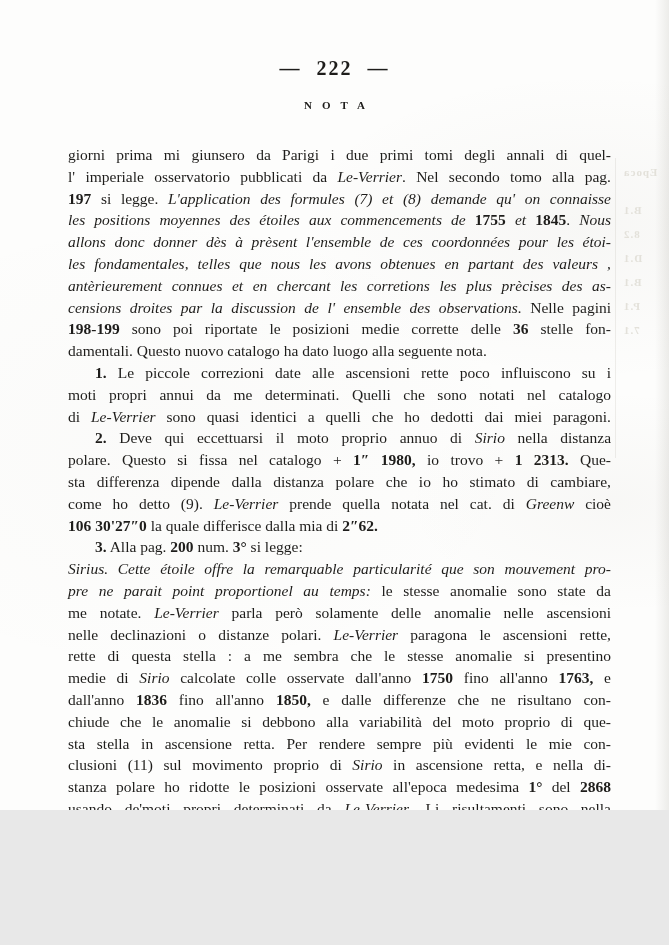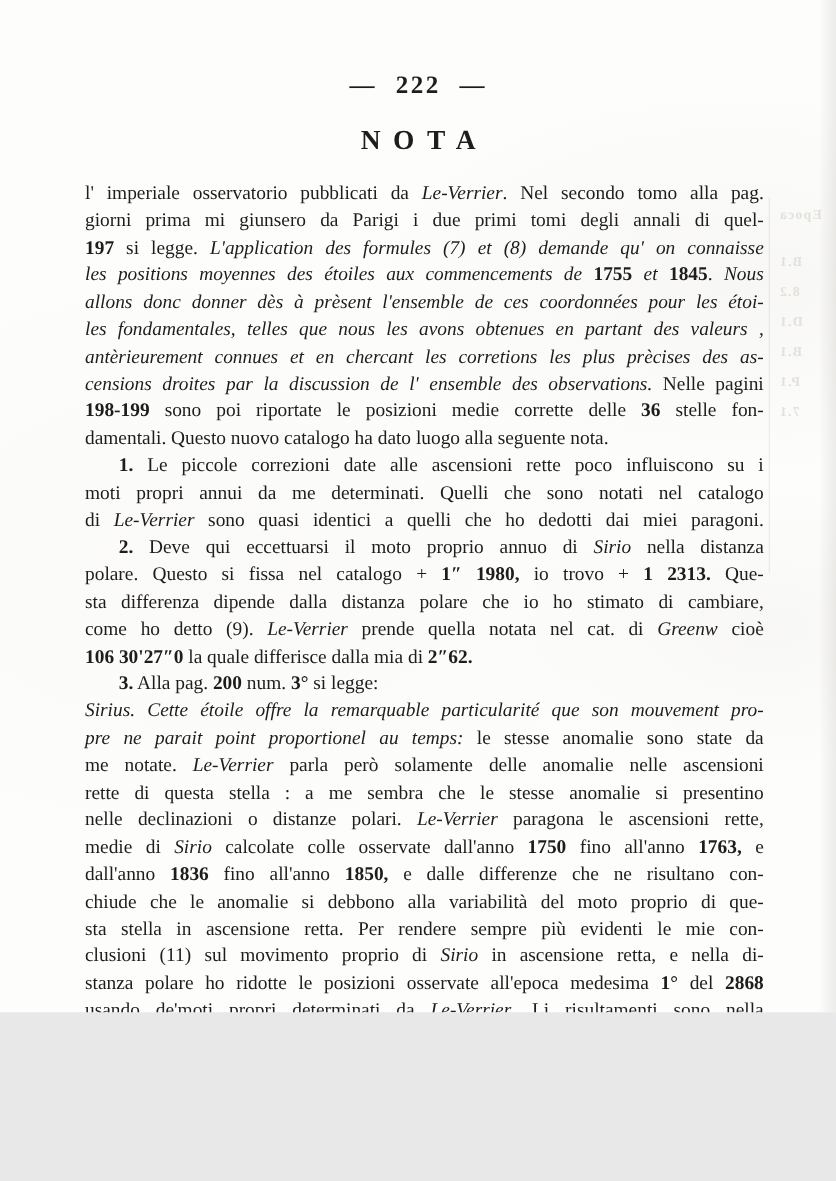--- a/index.html
+++ b/index.html
@@ -38,21 +38,21 @@
     font-size: 20px;
     font-weight: bold;
     letter-spacing: 2px;
     word-spacing: 8px;
   }
   .title {
     position: absolute;
     top: 99px; left: 0; right: 0;
     margin: 0;
     text-align: center;
-    font-size: 22px;
+    font-size: 11px;
     font-weight: bold;
     letter-spacing: 10px;
     text-indent: 10px;
   }
   .body-text {
     position: absolute;
     top: 144px;
     left: 68px;
     width: 543px;
   }
@@ -94,44 +94,44 @@
 </style>
 </head>
 <body>
 
 <div class="page">
   <div class="page-number">— 222 —</div>
 
   <h1 class="title">NOTA</h1>
 
   <div class="body-text" id="body-text">
+      <div class="line"><span>giorni prima mi giunsero da Parigi i due primi tomi degli annali di quel-</span></div>
       <div class="line"><span>l' imperiale osservatorio pubblicati da </span><span class="i">Le-Verrier</span><span>. Nel secondo tomo alla pag.</span></div>
-      <div class="line"><span>giorni prima mi giunsero da Parigi i due primi tomi degli annali di quel-</span></div>
       <div class="line"><span class="b">197</span><span> si legge. </span><span class="i">L'application des formules (7) et (8) demande qu' on connaisse</span></div>
       <div class="line"><span class="i">les positions moyennes des étoiles aux commencements de </span><span class="b">1755</span><span class="i"> et </span><span class="b">1845</span><span>. </span><span class="i">Nous</span></div>
       <div class="line"><span class="i">allons donc donner dès à prèsent l'ensemble de ces coordonnées pour les étoi-</span></div>
       <div class="line"><span class="i">les fondamentales, telles que nous les avons obtenues en partant des valeurs ,</span></div>
       <div class="line"><span class="i">antèrieurement connues et en chercant les corretions les plus prècises des as-</span></div>
       <div class="line"><span class="i">censions droites par la discussion de l' ensemble des observations.</span><span> Nelle pagini</span></div>
       <div class="line"><span class="b">198-199</span><span> sono poi riportate le posizioni medie corrette delle </span><span class="b">36</span><span> stelle fon-</span></div>
       <div class="line end"><span>damentali. Questo nuovo catalogo ha dato luogo alla seguente nota.</span></div>
       <div class="line ind"><span class="b">1.</span><span> Le piccole correzioni date alle ascensioni rette poco influiscono su i</span></div>
       <div class="line"><span>moti propri annui da me determinati. Quelli che sono notati nel catalogo</span></div>
       <div class="line"><span>di </span><span class="i">Le-Verrier</span><span> sono quasi identici a quelli che ho dedotti dai miei paragoni.</span></div>
       <div class="line ind"><span class="b">2.</span><span> Deve qui eccettuarsi il moto proprio annuo di </span><span class="i">Sirio</span><span> nella distanza</span></div>
       <div class="line"><span>polare. Questo si fissa nel catalogo + </span><span class="b">1″ 1980,</span><span> io trovo + </span><span class="b">1 2313.</span><span> Que-</span></div>
       <div class="line"><span>sta differenza dipende dalla distanza polare che io ho stimato di cambiare,</span></div>
       <div class="line"><span>come ho detto (9). </span><span class="i">Le-Verrier</span><span> prende quella notata nel cat. di </span><span class="i">Greenw</span><span> cioè</span></div>
       <div class="line end"><span class="b">106 30'27″0</span><span> la quale differisce dalla mia di </span><span class="b">2″62.</span></div>
       <div class="line ind end"><span class="b">3.</span><span> Alla pag. </span><span class="b">200</span><span> num. </span><span class="b">3°</span><span> si legge:</span></div>
       <div class="line"><span class="i">Sirius. Cette étoile offre la remarquable particularité que son mouvement pro-</span></div>
       <div class="line"><span class="i">pre ne parait point proportionel au temps:</span><span> le stesse anomalie sono state da</span></div>
       <div class="line"><span>me notate. </span><span class="i">Le-Verrier</span><span> parla però solamente delle anomalie nelle ascensioni</span></div>
+      <div class="line"><span>nelle declinazioni o distanze polari. </span><span class="i">Le-Verrier</span><span> paragona le ascensioni rette,</span></div>
       <div class="line"><span>rette di questa stella : a me sembra che le stesse anomalie si presentino</span></div>
-      <div class="line"><span>nelle declinazioni o distanze polari. </span><span class="i">Le-Verrier</span><span> paragona le ascensioni rette,</span></div>
       <div class="line"><span>medie di </span><span class="i">Sirio</span><span> calcolate colle osservate dall'anno </span><span class="b">1750</span><span> fino all'anno </span><span class="b">1763,</span><span> e</span></div>
       <div class="line"><span>dall'anno </span><span class="b">1836</span><span> fino all'anno </span><span class="b">1850,</span><span> e dalle differenze che ne risultano con-</span></div>
       <div class="line"><span>chiude che le anomalie si debbono alla variabilità del moto proprio di que-</span></div>
       <div class="line"><span>sta stella in ascensione retta. Per rendere sempre più evidenti le mie con-</span></div>
       <div class="line"><span>clusioni (11) sul movimento proprio di </span><span class="i">Sirio</span><span> in ascensione retta, e nella di-</span></div>
       <div class="line"><span>stanza polare ho ridotte le posizioni osservate all'epoca medesima </span><span class="b">1°</span><span> del </span><span class="b">2868</span></div>
       <div class="line"><span>usando de'moti propri determinati da </span><span class="i">Le-Verrier</span><span>. Li risultamenti sono nella</span></div>
       <div class="line end"><span>seguente tavola.</span></div>
     </div>
 

